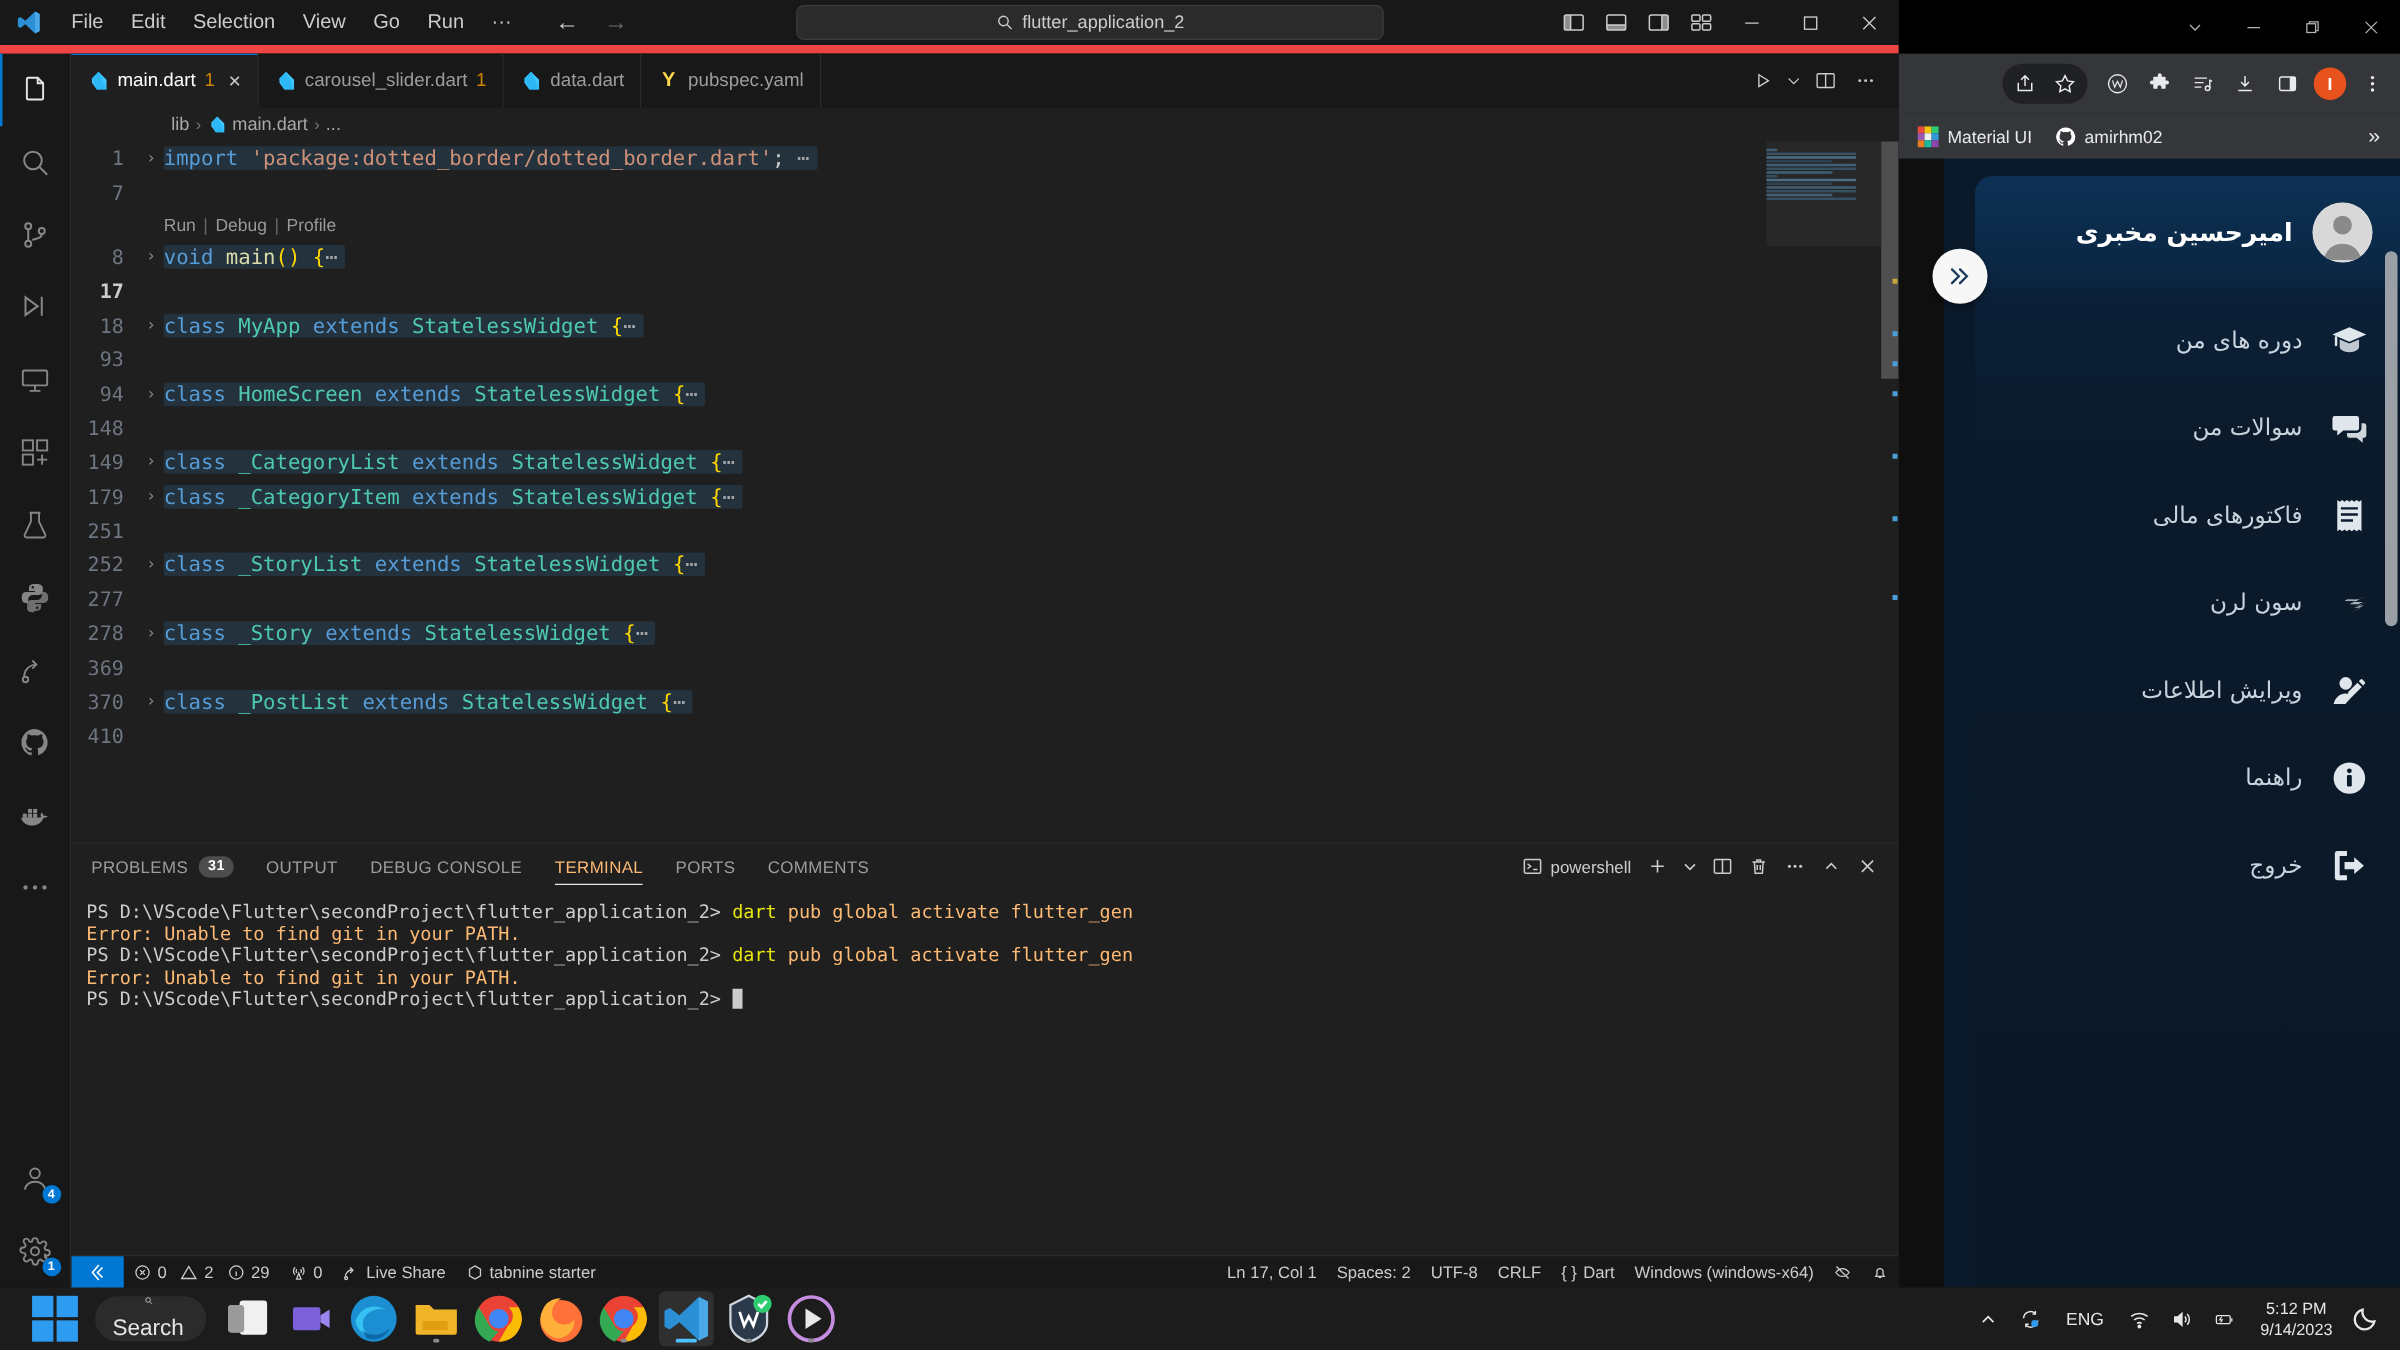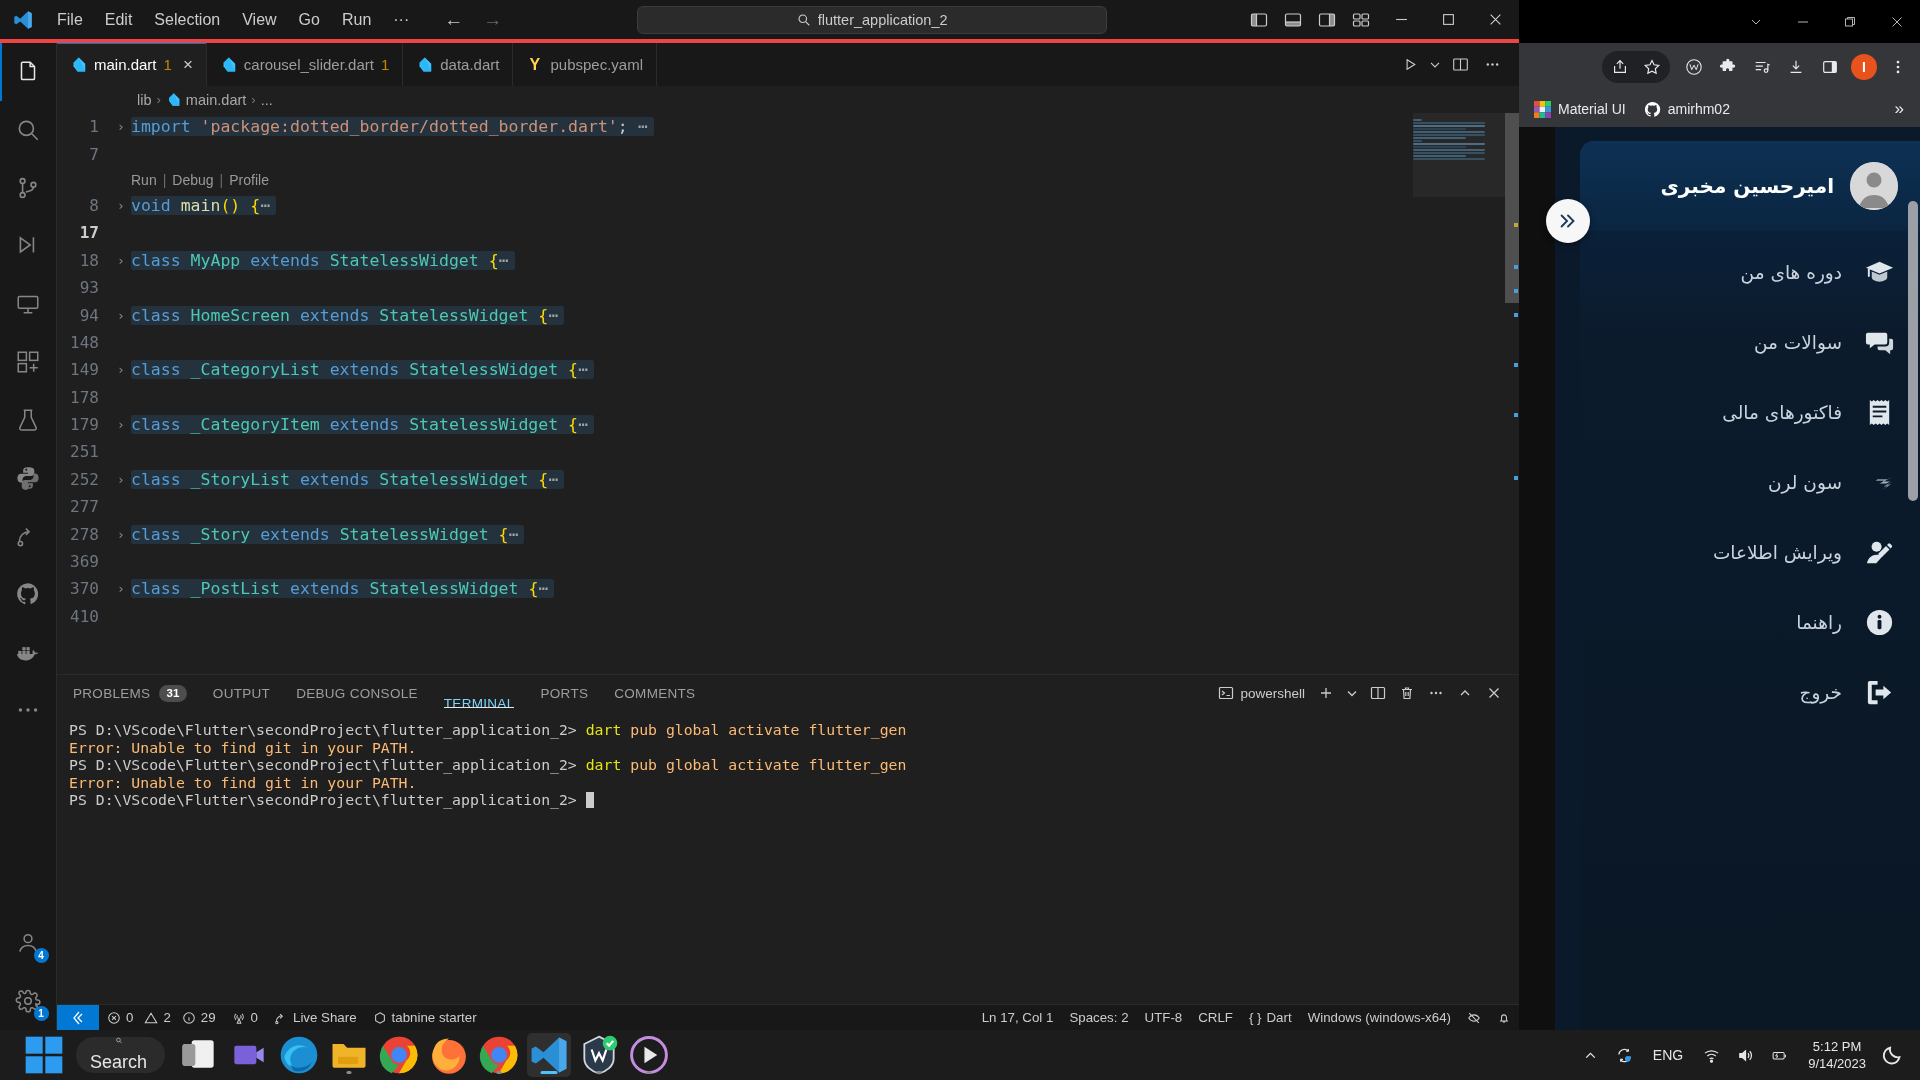--- a/index.html
+++ b/index.html
@@ -18,21 +18,21 @@
     width: 1519px; height: 1030px;
     background: #1f1f1f;
     display: flex; flex-direction: column;
   }
 
   
   .titlebar {
     height: 43px; background: #181818;
     display: flex; align-items: center;
     flex: 0 0 43px;
-    border-bottom: 4px solid #ef4444;
+    border-bottom: 7px solid #ef4444;
   }
   .vs-logo { width: 46px; display: flex; align-items: center; justify-content: center; }
   .vs-logo svg { width: 22px; height: 22px; }
   .menu { display: flex; align-items: center; gap: 0px; }
   .menu-item {
     color: #cccccc; font-size: 16px; padding: 4px 11px; border-radius: 4px;
     white-space: nowrap; line-height: 20px;
   }
   .navarrows { display: flex; align-items: center; gap: 20px; margin-left: 24px; }
   .navarrow { color: #cccccc; font-size: 19px; line-height: 1; }
@@ -150,21 +150,21 @@
   .vscroll {
     position: absolute; right: 0; top: 0; width: 14px; height: 100%;
   }
   .vthumb { position: absolute; right: 0; top: 0; width: 14px; height: 190px; background: #4f4f4f; }
   .ovr-mark { position: absolute; right: 1px; width: 4px; height: 4px; }
 
   
   .panel { height: 330px; flex: 0 0 330px; background: #1f1f1f; border-top: 1px solid #2b2b2b; display: flex; flex-direction: column; }
   .panel-tabs { height: 36px; display: flex; align-items: center; flex: 0 0 36px; padding-left: 16px; }
   .ptab { color: #9d9d9d; font-size: 13.5px; letter-spacing: .3px; margin-right: 26px; position: relative; height: 36px; display: flex; align-items: center; gap: 9px; }
-  .ptab.active { color: #7dd3fc; align-items: flex-end; }
+  .ptab.active { color: #fdba74; }
   .ptab.active::after { content: ''; position: absolute; left: 0; right: 0; bottom: 3px; height: 1px; background: #e7e7e7; }
   .pbadge { background: #4d4d4d; color: #fff; font-size: 11.5px; border-radius: 9px; padding: 1px 7px; line-height: 15px; font-weight: 600; }
   .panel-actions { margin-left: auto; display: flex; align-items: center; gap: 3px; padding-right: 12px; color: #cccccc; }
   .pa { height: 28px; display: flex; align-items: center; justify-content: center; padding: 0 5px; gap: 6px; font-size: 13.5px; }
   .pa svg { width: 16px; height: 16px; }
   .terminal {
     flex: 1; padding: 10px 0 0 12px; overflow: hidden;
     font-family: "DejaVu Sans Mono", monospace; font-size: 14.8px; line-height: 17.5px;
   }
   .tline { white-space: pre; color: #cccccc; }
@@ -574,25 +574,20 @@
                 <div class="gutter">148</div>
                 <div class="fold"></div>
                 <div class="codeline-wrap"></div>
               </div>
               <div class="coderow">
                 <div class="gutter">149</div>
                 <div class="fold">›</div>
                 <div class="codeline-wrap">
                   <div class="line-hl" style="white-space: pre;"><span class="k-kw">class </span><span class="k-type">_CategoryList</span><span class="k-kw"> extends </span><span class="k-type">StatelessWidget</span><span class="k-plain"> </span><span class="k-punc">{</span><span class="k-dots">⋯</span></div>
                 </div>
-              </div>
-              <div class="coderow">
-                <div class="gutter">178</div>
-                <div class="fold"></div>
-                <div class="codeline-wrap"></div>
               </div>
               <div class="coderow">
                 <div class="gutter">179</div>
                 <div class="fold">›</div>
                 <div class="codeline-wrap">
                   <div class="line-hl" style="white-space: pre;"><span class="k-kw">class </span><span class="k-type">_CategoryItem</span><span class="k-kw"> extends </span><span class="k-type">StatelessWidget</span><span class="k-plain"> </span><span class="k-punc">{</span><span class="k-dots">⋯</span></div>
                 </div>
               </div>
               <div class="coderow">
                 <div class="gutter">251</div>

